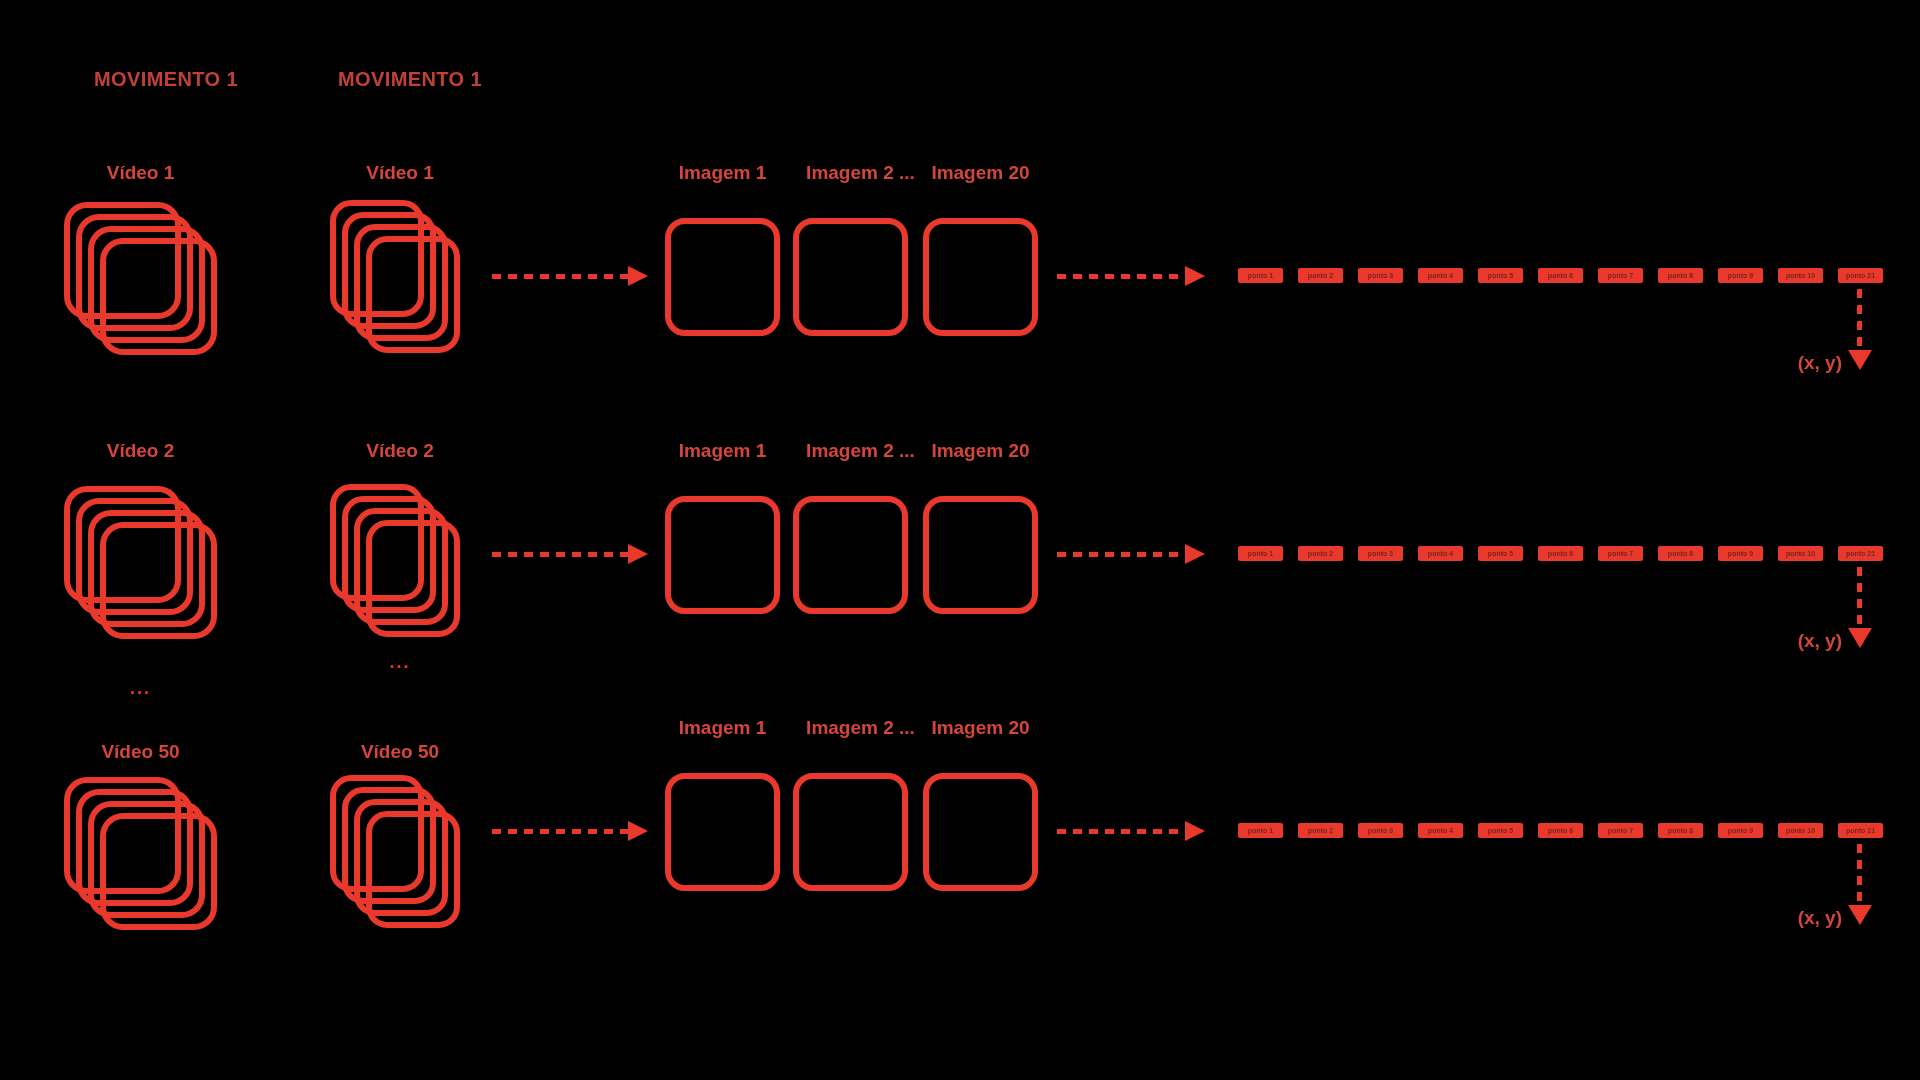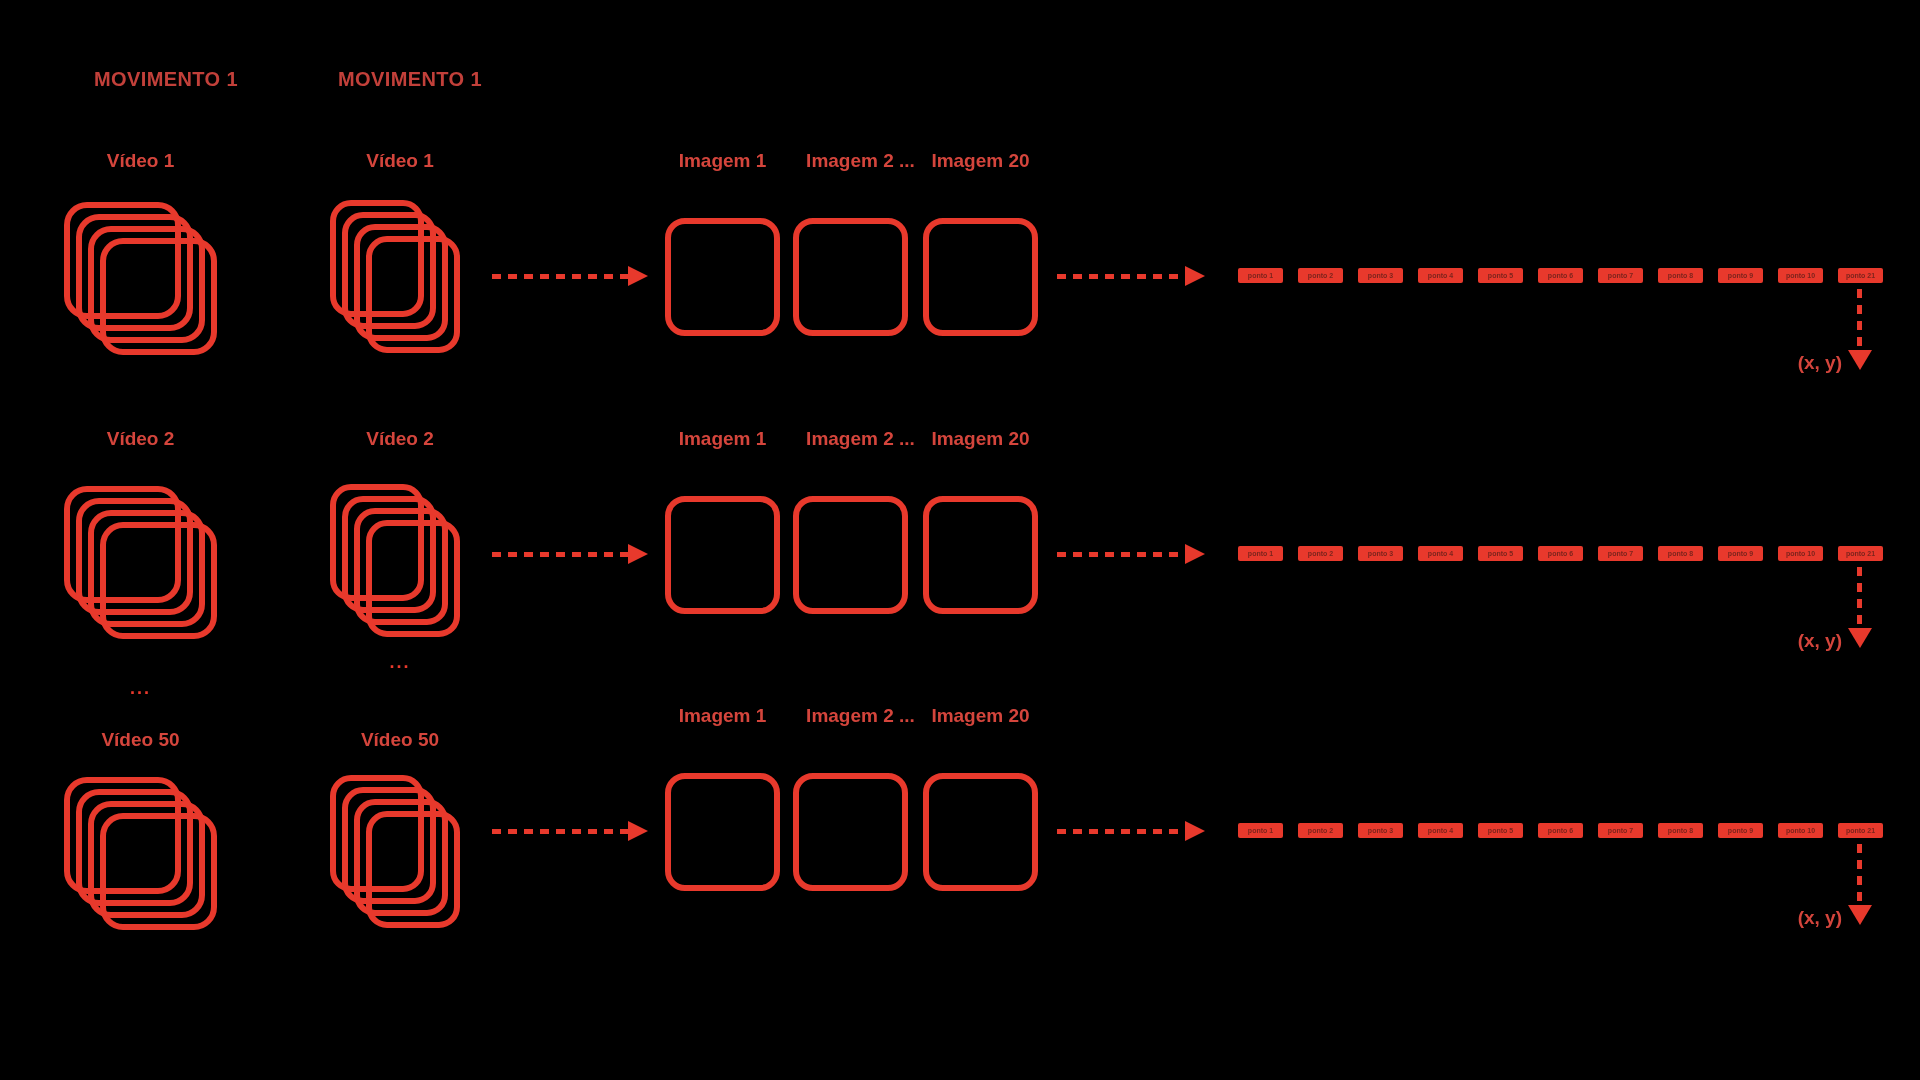--- a/index.html
+++ b/index.html
@@ -10,21 +10,21 @@
   body{
     width:1920px;height:1080px;position:relative;overflow:hidden;
     background:var(--background);
     font-family:"Liberation Sans","DejaVu Sans",sans-serif;
   }
   .abs{position:absolute;}
   .row{position:absolute;left:0;width:1920px;height:0;overflow:visible;}
   .hdr{font-size:20px;font-weight:700;color:var(--header-red);letter-spacing:.4px;white-space:nowrap;}
   .vlabel,.ilabel{
     font-size:19px;font-weight:600;color:var(--label-red);
-    text-align:center;white-space:nowrap;height:24px;line-height:24px;
+    text-align:center;white-space:nowrap;height:24px;line-height:24px;margin-top:12px;
   }
   .stack svg{display:block;}
   .stack rect{fill:none;stroke:var(--shape-red);stroke-width:6;}
   .sq{
     width:115px;height:118px;box-sizing:border-box;
     border:6px solid var(--shape-red);border-radius:20px;background:transparent;
   }
   .hdash{height:5px;background:repeating-linear-gradient(90deg,var(--shape-red) 0 9px,transparent 9px 16px);}
   .hhead{width:0;height:0;border-left:20px solid var(--shape-red);border-top:10px solid transparent;border-bottom:10px solid transparent;}
   .bar{display:flex;gap:15px;}

